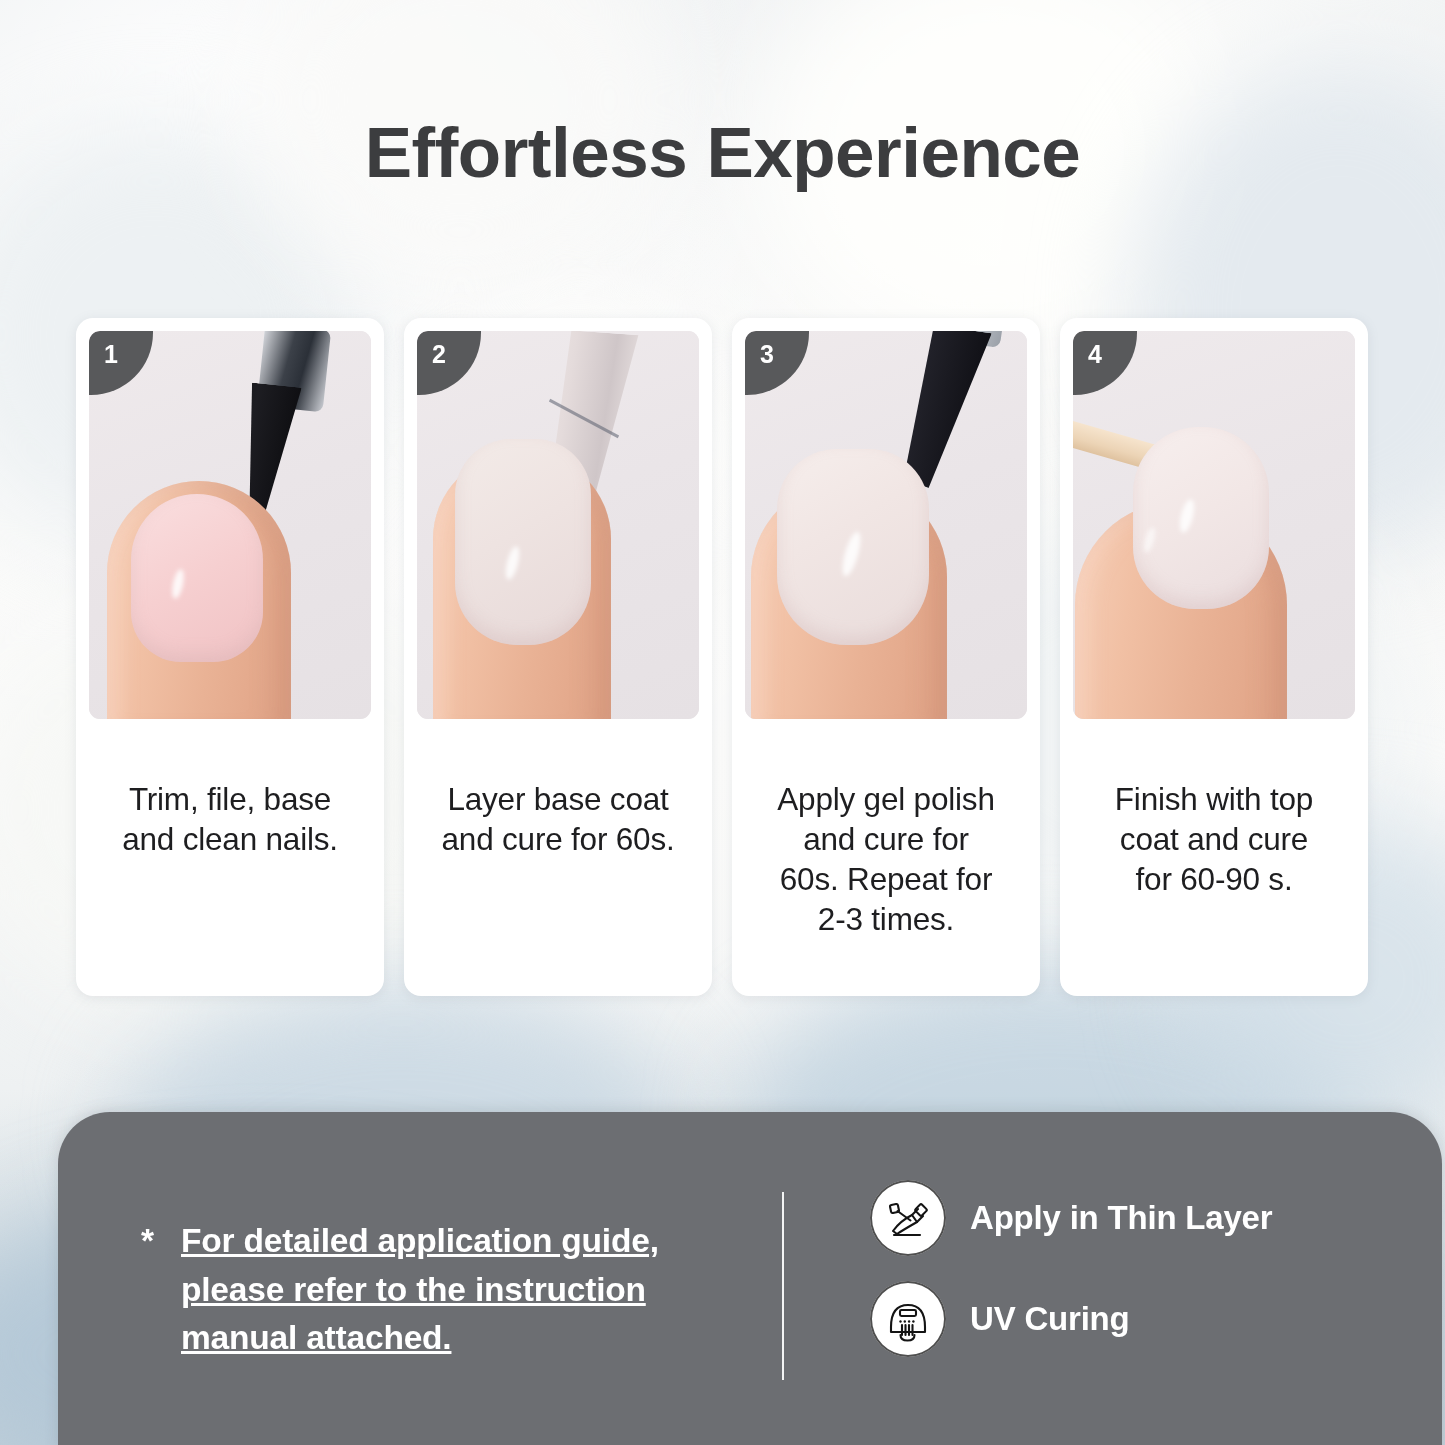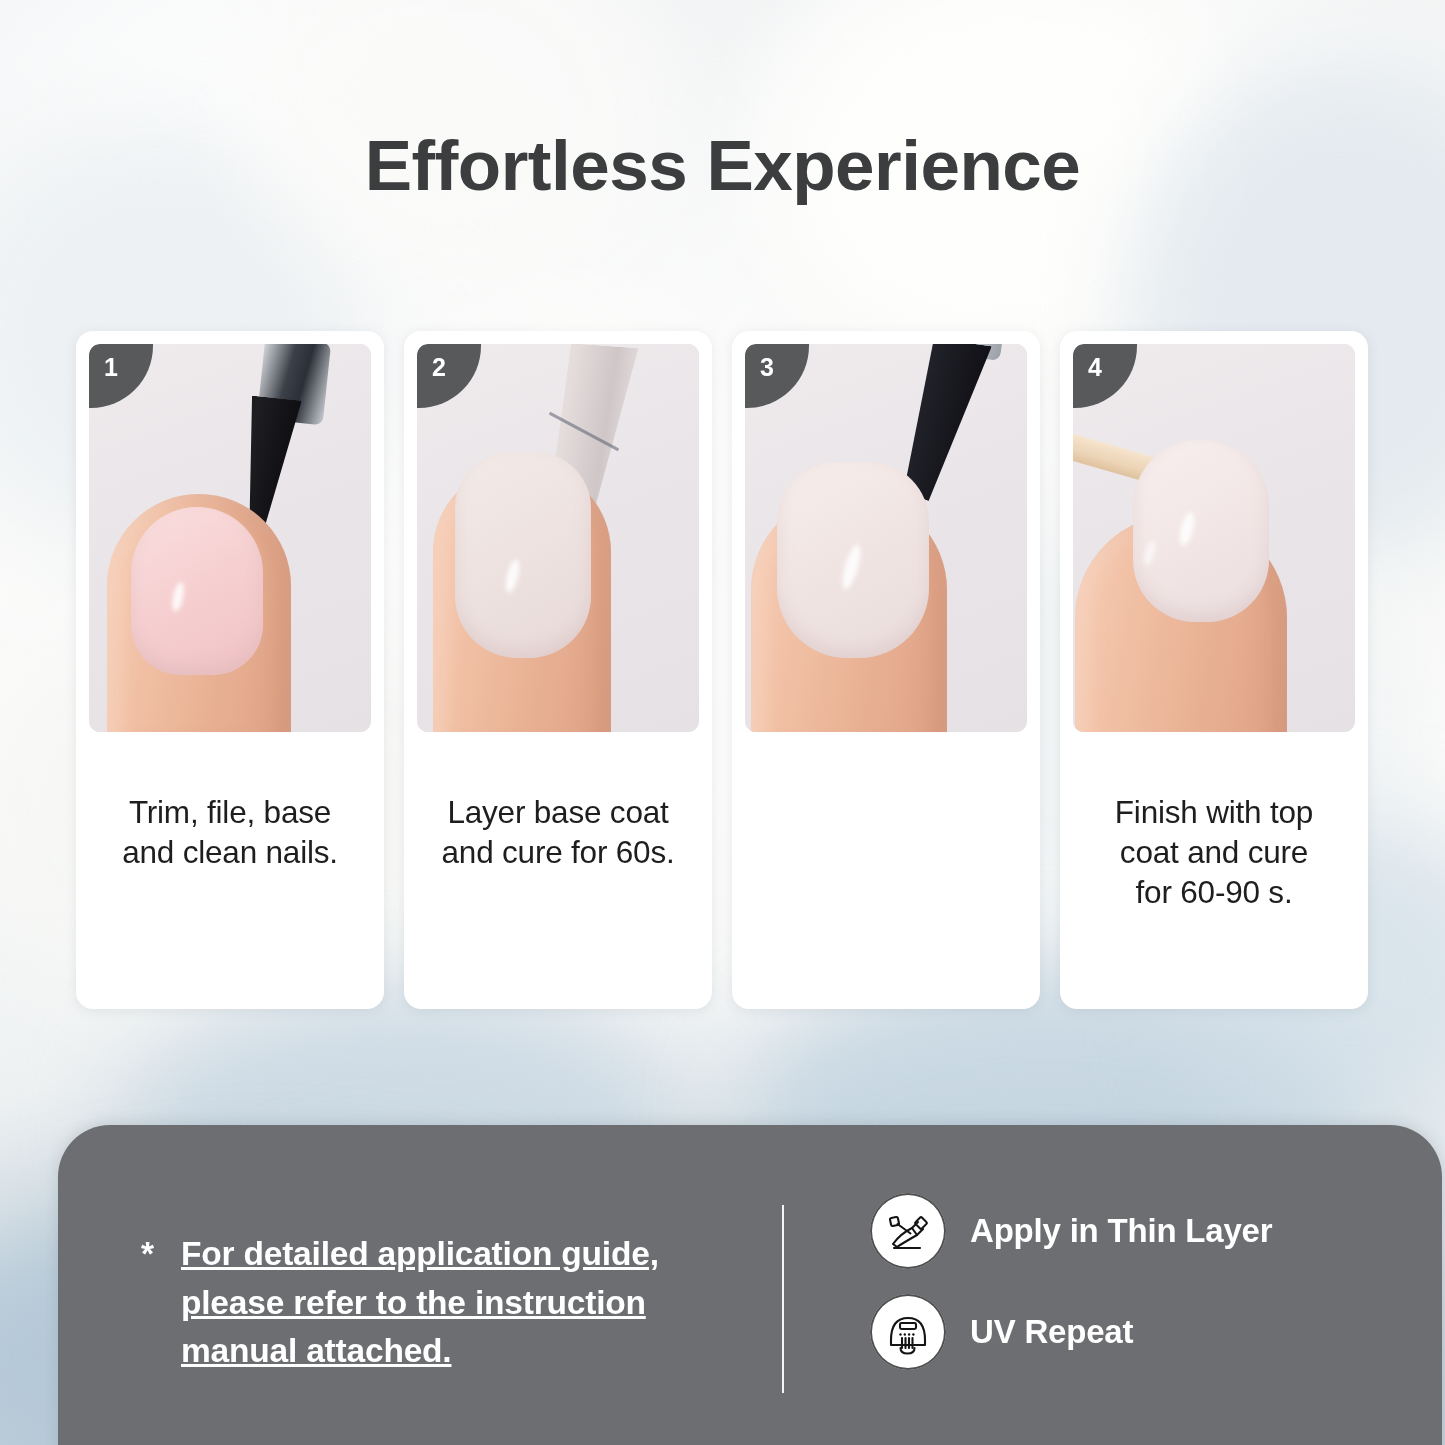--- a/index.html
+++ b/index.html
@@ -48,21 +48,20 @@
   .b9 { left: -80px;  top: 1190px; width: 700px; height: 330px; background: rgba(176,198,214,.8); }
   .b10{ left: 620px;  top: 1210px; width: 780px; height: 320px; background: rgba(170,194,212,.78); }
   .b11{ left: 430px;  top: 300px;  width: 300px; height: 300px; background: rgba(253,253,252,.7); }
   .b12{ left: 1180px; top: 820px;  width: 340px; height: 320px; background: rgba(206,221,231,.7); }
 
   
   .page {
     position: absolute;
     inset: 0;
     z-index: 2;
-    margin-top: 13px;
   }
 
   
   .page-title {
     position: absolute;
     left: 0; right: 0;
     top: 117px;
     text-align: center;
     font-size: 71px;
     font-weight: 700;
@@ -351,20 +350,24 @@
           <div class="brush s3-cap"></div>
           <div class="brush s3-brush"></div>
           <div class="finger s3-finger"></div>
           <div class="nail s3-nail"></div>
           <div class="shine s3-shine"></div>
         </div>
         <div class="badge">
           <span>3</span>
         </div>
       </div>
+      <div class="caption">Apply gel polish
+and cure for
+60s. Repeat for
+2-3 times.</div>
     </div>
 
     <div class="step-card">
       <div class="photo">
         <div class="scene">
           <div class="sc-bg"></div>
           <div class="brush s4-stick"></div>
           <div class="finger s4-finger"></div>
           <div class="nail s4-nail"></div>
           <div class="shine s4-shine"></div>
@@ -417,19 +420,19 @@
               <rect x="20" y="19" width="16" height="6" rx="1.4"></rect>
               <circle cx="20.5" cy="30.5" r="1.2" fill="#141414" stroke="none"></circle>
               <circle cx="24.8" cy="30.5" r="1.2" fill="#141414" stroke="none"></circle>
               <circle cx="29.1" cy="30.5" r="1.2" fill="#141414" stroke="none"></circle>
               <circle cx="33.4" cy="30.5" r="1.2" fill="#141414" stroke="none"></circle>
               <path d="M22 34 L22 44 M25.5 34 L25.5 44 M29 34 L29 44 M32.5 34 L32.5 44"></path>
               <path d="M20.5 44 C20.5 47.5, 23 49.5, 27.5 49.5 C32 49.5, 34.5 47.5, 34.5 44"></path>
             </g>
           </svg>
         </div>
-        <div class="feature-label">UV Repeat</div>
+        <div class="feature-label">UV Curing</div>
       </div>
 
     </div>
   </div>
 
 </div>
 
 </body></html>

